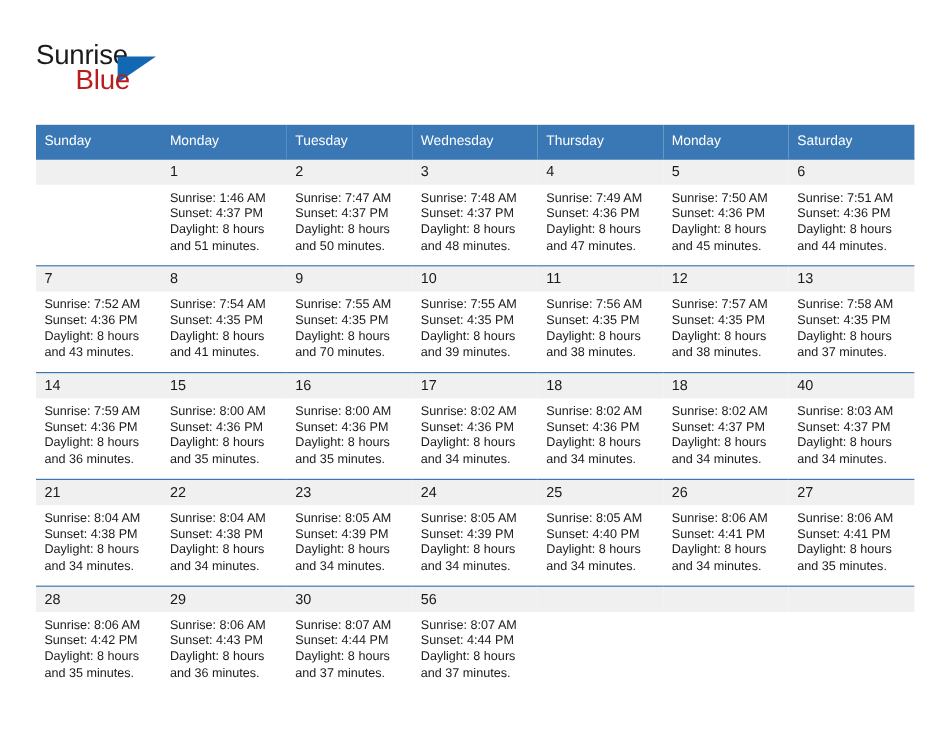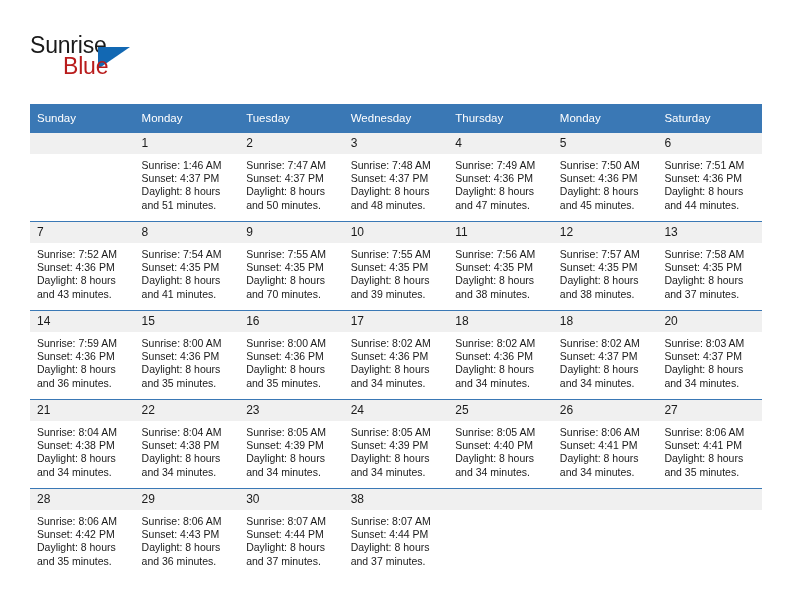--- a/index.html
+++ b/index.html
@@ -349,21 +349,21 @@
           <td>
             <div class="daynum">18</div>
             <div class="cell-body">
               <div class="cell-line">Sunrise: 8:02 AM</div>
               <div class="cell-line">Sunset: 4:37 PM</div>
               <div class="cell-line">Daylight: 8 hours</div>
               <div class="cell-line">and 34 minutes.</div>
             </div>
           </td>
           <td>
-            <div class="daynum">20</div>
+            <div class="daynum">40</div>
             <div class="cell-body">
               <div class="cell-line">Sunrise: 8:03 AM</div>
               <div class="cell-line">Sunset: 4:37 PM</div>
               <div class="cell-line">Daylight: 8 hours</div>
               <div class="cell-line">and 34 minutes.</div>
             </div>
           </td>
         </tr>
         <tr class="week-row">
           <td>
@@ -452,21 +452,21 @@
           <td>
             <div class="daynum">30</div>
             <div class="cell-body">
               <div class="cell-line">Sunrise: 8:07 AM</div>
               <div class="cell-line">Sunset: 4:44 PM</div>
               <div class="cell-line">Daylight: 8 hours</div>
               <div class="cell-line">and 37 minutes.</div>
             </div>
           </td>
           <td>
-            <div class="daynum">38</div>
+            <div class="daynum">56</div>
             <div class="cell-body">
               <div class="cell-line">Sunrise: 8:07 AM</div>
               <div class="cell-line">Sunset: 4:44 PM</div>
               <div class="cell-line">Daylight: 8 hours</div>
               <div class="cell-line">and 37 minutes.</div>
             </div>
           </td>
           <td class="blank">
             <div class="daynum empty"></div>
             <div class="cell-body">

